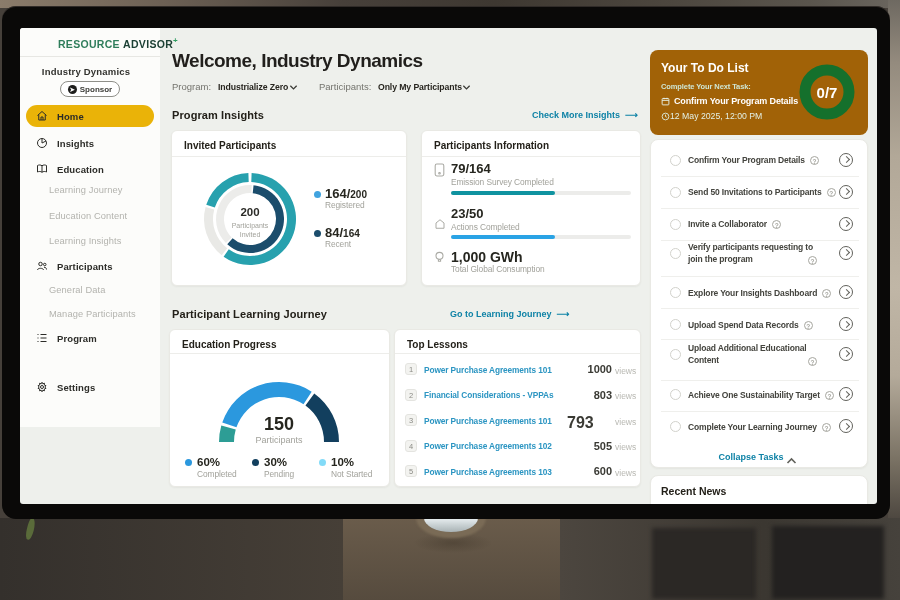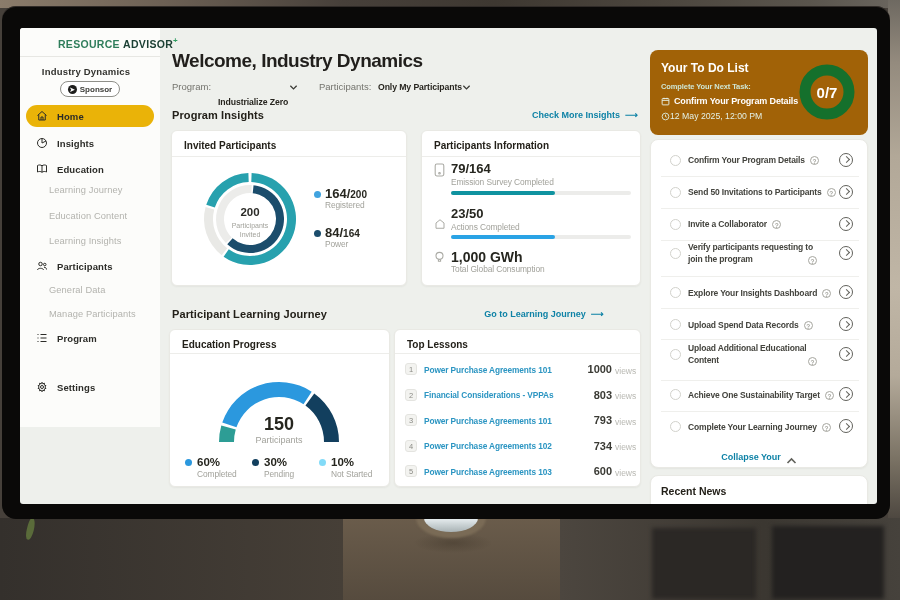--- a/index.html
+++ b/index.html
@@ -136,54 +136,54 @@
           <circle cx="12" cy="12" r="3"></circle>
           <path d="M12 2.5 L13.5 5.5 L17 4.5 L16.5 8 L20 9.5 L17.5 12 L20 14.5 L16.5 16 L17 19.5 L13.5 18.5 L12 21.5 L10.5 18.5 L7 19.5 L7.5 16 L4 14.5 L6.5 12 L4 9.5 L7.5 8 L7 4.5 L10.5 5.5 Z"></path>
         </svg>
         <span class="t">Settings</span>
       </div>
   </div>
 
   <h1>Welcome, Industry Dynamics</h1>
   <div class="abs" id="controls">
     <span class="abs" style="left:0;">Program:</span>
-    <b class="abs" style="left:46px; top:16px;text-align:center;">Industrialize Zero</b>
+    <b class="abs" style="left:46px; top:1px;text-align:center;">Industrialize Zero</b>
     <svg class="abs" style="left:117px; top:2px;" width="9" height="9" viewBox="0 0 10 10" fill="none" stroke="#3a3a35" stroke-width="1.4">
         <path d="M1.5 3 L5 6.5 L8.5 3"></path>
       </svg>
     <span class="abs" style="left:147px;">Participants:</span>
     <b class="abs" style="left:206px; top:0.5px;">Only My Participants</b>
     <svg class="abs" style="left:290px; top:2px;" width="9" height="9" viewBox="0 0 10 10" fill="none" stroke="#3a3a35" stroke-width="1.4">
         <path d="M1.5 3 L5 6.5 L8.5 3"></path>
       </svg>
   </div>
   <div class="sect" style="left:152px; top:81px;">Program Insights</div>
   <div class="link" style="left:430px; top:82px; width:188px; text-align:right;">Check More Insights &nbsp;⟶</div>
   <div class="sect" style="left:152px; top:280px;">Participant Learning Journey</div>
-  <div class="link" style="left:430px; top:281px; width:188px; text-align:center;">Go to Learning Journey &nbsp;⟶</div>
+  <div class="link" style="left:430px; top:281px; width:188px; text-align:left;">Go to Learning Journey &nbsp;⟶</div>
 
   <div class="card" style="left:151px; top:102px; width:236px; height:156px;">
     <div class="ct">Invited Participants</div>
       <div class="cdiv"></div>
     <svg class="abs" style="left:0; top:10px;" width="156" height="156" viewBox="0 0 156 156">
       <path d="M49.68 114.25 A46 46 0 0 1 33.57 66.09 L42.26 68.42 A37 37 0 0 0 55.22 107.16 Z" fill="#e9e9e6"></path>
       <path d="M79.61 32.03 A46 46 0 1 1 51.62 115.68 L56.78 108.31 A37 37 0 1 0 79.29 41.02 Z" fill="#27a1ae"></path>
       <path d="M34.25 63.79 A46 46 0 0 1 76.39 32.03 L76.71 41.02 A37 37 0 0 0 42.81 66.57 Z" fill="#27a1ae"></path>
       <path d="M53.96 102.04 A34 34 0 0 1 79.78 44.05 L79.36 52.04 A26 26 0 0 0 59.62 96.38 Z" fill="#ececea"></path>
       <path d="M81.55 44.19 A34 34 0 1 1 55.25 103.27 L60.60 97.32 A26 26 0 1 0 80.72 52.14 Z" fill="#1b4d6c"></path>
       <text x="78" y="75" text-anchor="middle" font-size="11.5" font-weight="bold" fill="#2b2b27">200</text>
       <text x="78" y="87" text-anchor="middle" font-size="7" fill="#a2a29b">Participants</text>
       <text x="78" y="96" text-anchor="middle" font-size="7" fill="#a2a29b">Invited</text>
     </svg>
     <div class="dot" style="left:142px; top:60px; width:7px; height:7px; background:#41a3df;"></div>
     <div class="abs" style="left:153px; top:55px; font-weight:bold; font-size:13px; color:#26261f;">164/<span style="font-size:10px;">200</span></div>
     <div class="abs glabel" style="left:153px; top:69px;">Registered</div>
     <div class="dot" style="left:142px; top:99px; width:7px; height:7px; background:#1b4d6c;"></div>
     <div class="abs" style="left:153px; top:94px; font-weight:bold; font-size:13px; color:#26261f;">84/<span style="font-size:10px;">164</span></div>
-    <div class="abs glabel" style="left:153px; top:108px;">Power</div>
+    <div class="abs glabel" style="left:153px; top:108px;">Recent</div>
   </div>
 
   <div class="card" style="left:401px; top:102px; width:220px; height:156px;">
     <div class="ct">Participants Information</div>
       <div class="cdiv"></div>
     <div class="abs" style="left:12px; top:32px;"><svg width="11" height="14" viewBox="0 0 20 26" fill="none" stroke="#aaaaa4" stroke-width="2">
           <rect x="2" y="2" width="16" height="22" rx="3"></rect>
           <circle cx="10" cy="19" r="1.5"></circle>
         </svg></div>
     <div class="abs" style="left:29px; top:30px; font-weight:bold; font-size:13px; color:#26261f;">79/164</div>
@@ -235,25 +235,25 @@
     <div class="abs" style="left:10px; top:33px; width:12px; height:12px; background:#f3f3f0; border:1px solid #e4e4e0; border-radius:3px; text-align:center; font-size:7.5px; line-height:12px; color:#8b8b85;">1</div>
     <div class="abs" style="left:29px; top:34.5px; font-size:8.3px; font-weight:bold; color:#2b95c2; letter-spacing:-0.1px; white-space:nowrap;">Power Purchase Agreements 101</div>
     <div class="abs" style="left:172px; top:33px; width:45px; text-align:right; font-size:11px; font-weight:bold; color:#3a3a34;">1000</div>
     <div class="abs" style="left:220px; top:35.5px; font-size:8.5px; color:#b9b9b3;">views</div>
     <div class="abs" style="left:10px; top:58.5px; width:12px; height:12px; background:#f3f3f0; border:1px solid #e4e4e0; border-radius:3px; text-align:center; font-size:7.5px; line-height:12px; color:#8b8b85;">2</div>
     <div class="abs" style="left:29px; top:60.0px; font-size:8.3px; font-weight:bold; color:#2b95c2; letter-spacing:-0.1px; white-space:nowrap;">Financial Considerations - VPPAs</div>
     <div class="abs" style="left:172px; top:58.5px; width:45px; text-align:right; font-size:11px; font-weight:bold; color:#3a3a34;">803</div>
     <div class="abs" style="left:220px; top:61.0px; font-size:8.5px; color:#b9b9b3;">views</div>
     <div class="abs" style="left:10px; top:84px; width:12px; height:12px; background:#f3f3f0; border:1px solid #e4e4e0; border-radius:3px; text-align:center; font-size:7.5px; line-height:12px; color:#8b8b85;">3</div>
     <div class="abs" style="left:29px; top:85.5px; font-size:8.3px; font-weight:bold; color:#2b95c2; letter-spacing:-0.1px; white-space:nowrap;">Power Purchase Agreements 101</div>
-    <div class="abs" style="left:172px; top:84px; width:45px; text-align:right; font-size:11px; font-weight:bold; color:#3a3a34;">793</div>
+    <div class="abs" style="left:172px; top:84px; width:45px; text-align:left; font-size:16px; font-weight:bold; color:#3a3a34;">793</div>
     <div class="abs" style="left:220px; top:86.5px; font-size:8.5px; color:#b9b9b3;">views</div>
     <div class="abs" style="left:10px; top:109.5px; width:12px; height:12px; background:#f3f3f0; border:1px solid #e4e4e0; border-radius:3px; text-align:center; font-size:7.5px; line-height:12px; color:#8b8b85;">4</div>
     <div class="abs" style="left:29px; top:111.0px; font-size:8.3px; font-weight:bold; color:#2b95c2; letter-spacing:-0.1px; white-space:nowrap;">Power Purchase Agreements 102</div>
-    <div class="abs" style="left:172px; top:109.5px; width:45px; text-align:right; font-size:11px; font-weight:bold; color:#3a3a34;">734</div>
+    <div class="abs" style="left:172px; top:109.5px; width:45px; text-align:right; font-size:11px; font-weight:bold; color:#3a3a34;">505</div>
     <div class="abs" style="left:220px; top:112.0px; font-size:8.5px; color:#b9b9b3;">views</div>
     <div class="abs" style="left:10px; top:135px; width:12px; height:12px; background:#f3f3f0; border:1px solid #e4e4e0; border-radius:3px; text-align:center; font-size:7.5px; line-height:12px; color:#8b8b85;">5</div>
     <div class="abs" style="left:29px; top:136.5px; font-size:8.3px; font-weight:bold; color:#2b95c2; letter-spacing:-0.1px; white-space:nowrap;">Power Purchase Agreements 103</div>
     <div class="abs" style="left:172px; top:135px; width:45px; text-align:right; font-size:11px; font-weight:bold; color:#3a3a34;">600</div>
     <div class="abs" style="left:220px; top:137.5px; font-size:8.5px; color:#b9b9b3;">views</div>
   </div>
 
   <div class="abs" style="left:630px; top:22px; width:218px; height:85px; background:#a16207; border-radius:8px;">
     <div class="abs" style="left:11px; top:11px; font-size:12px; font-weight:bold; color:#fff; letter-spacing:0;">Your To Do List</div>
     <div class="abs" style="left:11px; top:32px; font-size:7.5px; font-weight:bold; color:#cfe6d3; letter-spacing:-0.1px;">Complete Your Next Task:</div>
@@ -308,21 +308,21 @@
     <div class="tsep" style="top:36px;"></div>
       <div class="tsep" style="top:67.8px;"></div>
       <div class="tsep" style="top:99.6px;"></div>
       <div class="tsep" style="top:136px;"></div>
       <div class="tsep" style="top:167.5px;"></div>
       <div class="tsep" style="top:199px;"></div>
       <div class="tsep" style="top:239.5px;"></div>
       <div class="tsep" style="top:270.5px;"></div>
     <div class="abs" style="left:152px; top:109px;"><span class="q">?</span></div>
     <div class="abs" style="left:152px; top:210px;"><span class="q">?</span></div>
-    <div class="abs link" style="left:0; top:312px; width:200px; text-align:center;">Collapse Your</div>
+    <div class="abs link" style="left:0; top:312px; width:200px; text-align:center;">Collapse Tasks</div>
     <div class="abs" style="left:135px; top:311px;"><svg width="11" height="8" viewBox="0 0 11 8" fill="none" stroke="#62625c" stroke-width="1.6">
           <path d="M1.5 6 L5.5 2 L9.5 6"></path>
         </svg></div>
   </div>
   <div class="card" style="left:630px; top:447px; width:218px; height:40px; border-radius:8px;">
     <div class="abs" style="left:10px; top:9px; font-size:10.5px; font-weight:bold; color:#232019;">Recent News</div>
   </div>
 </div>
 
 </body></html>

